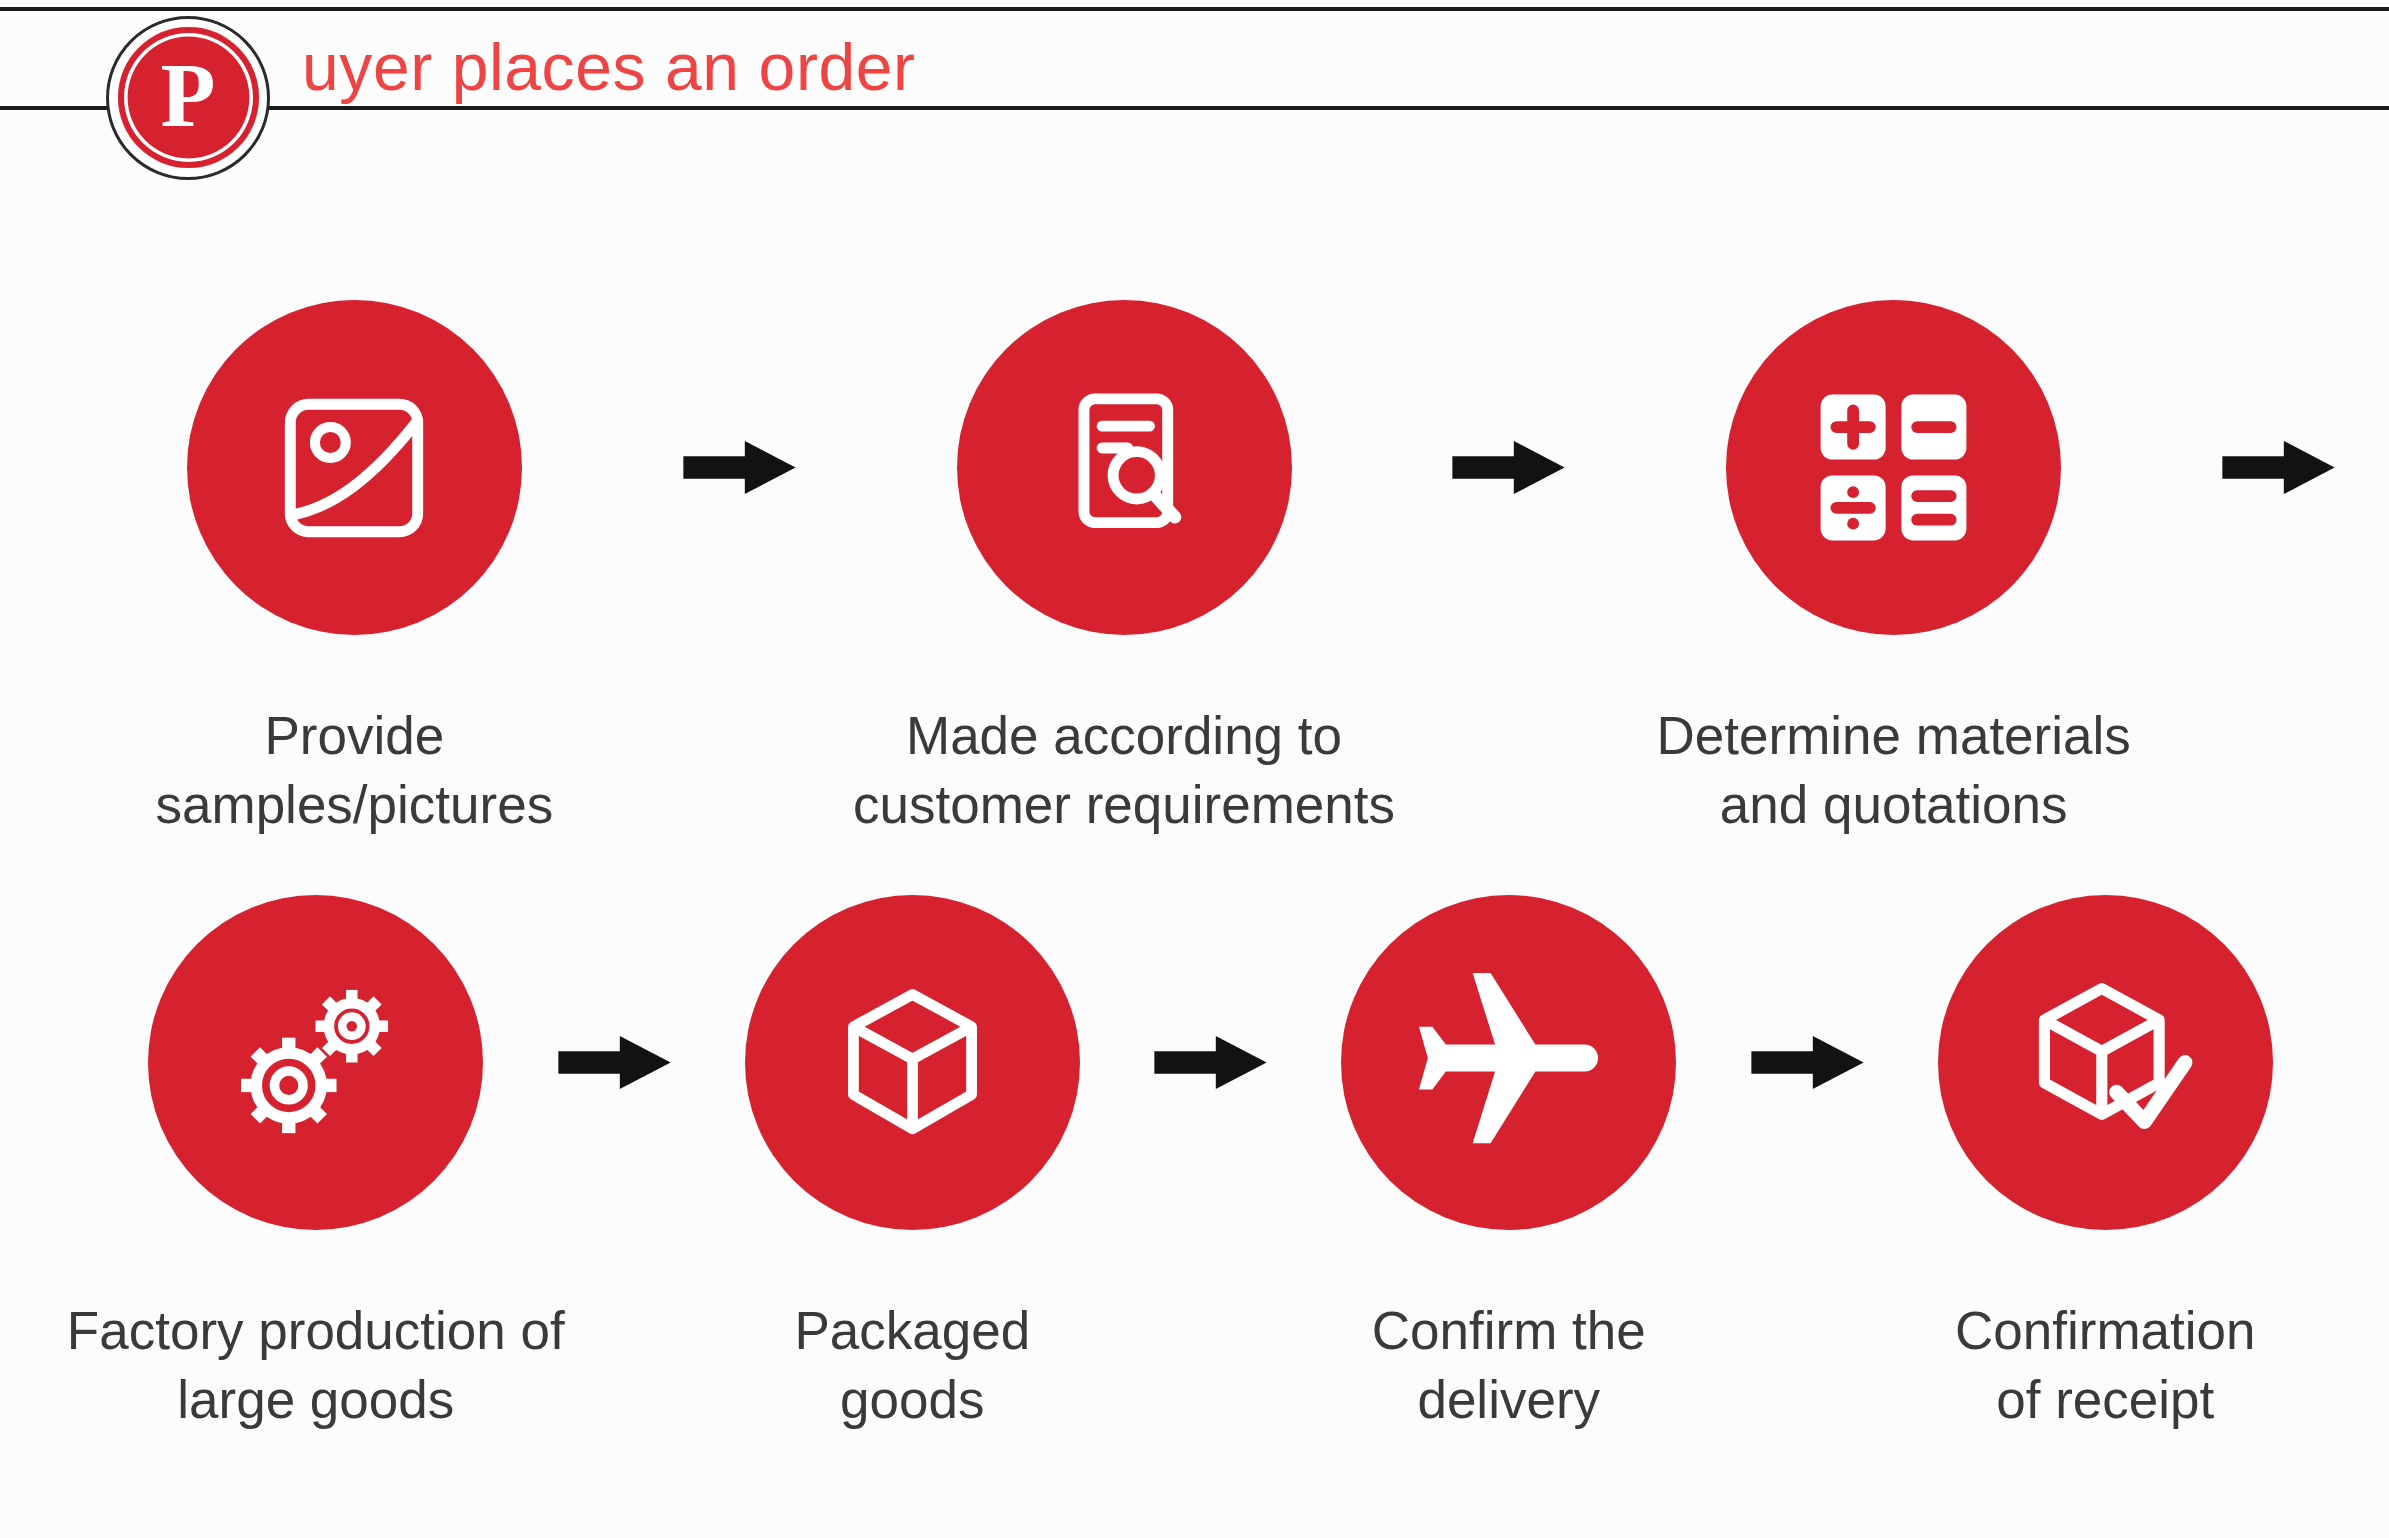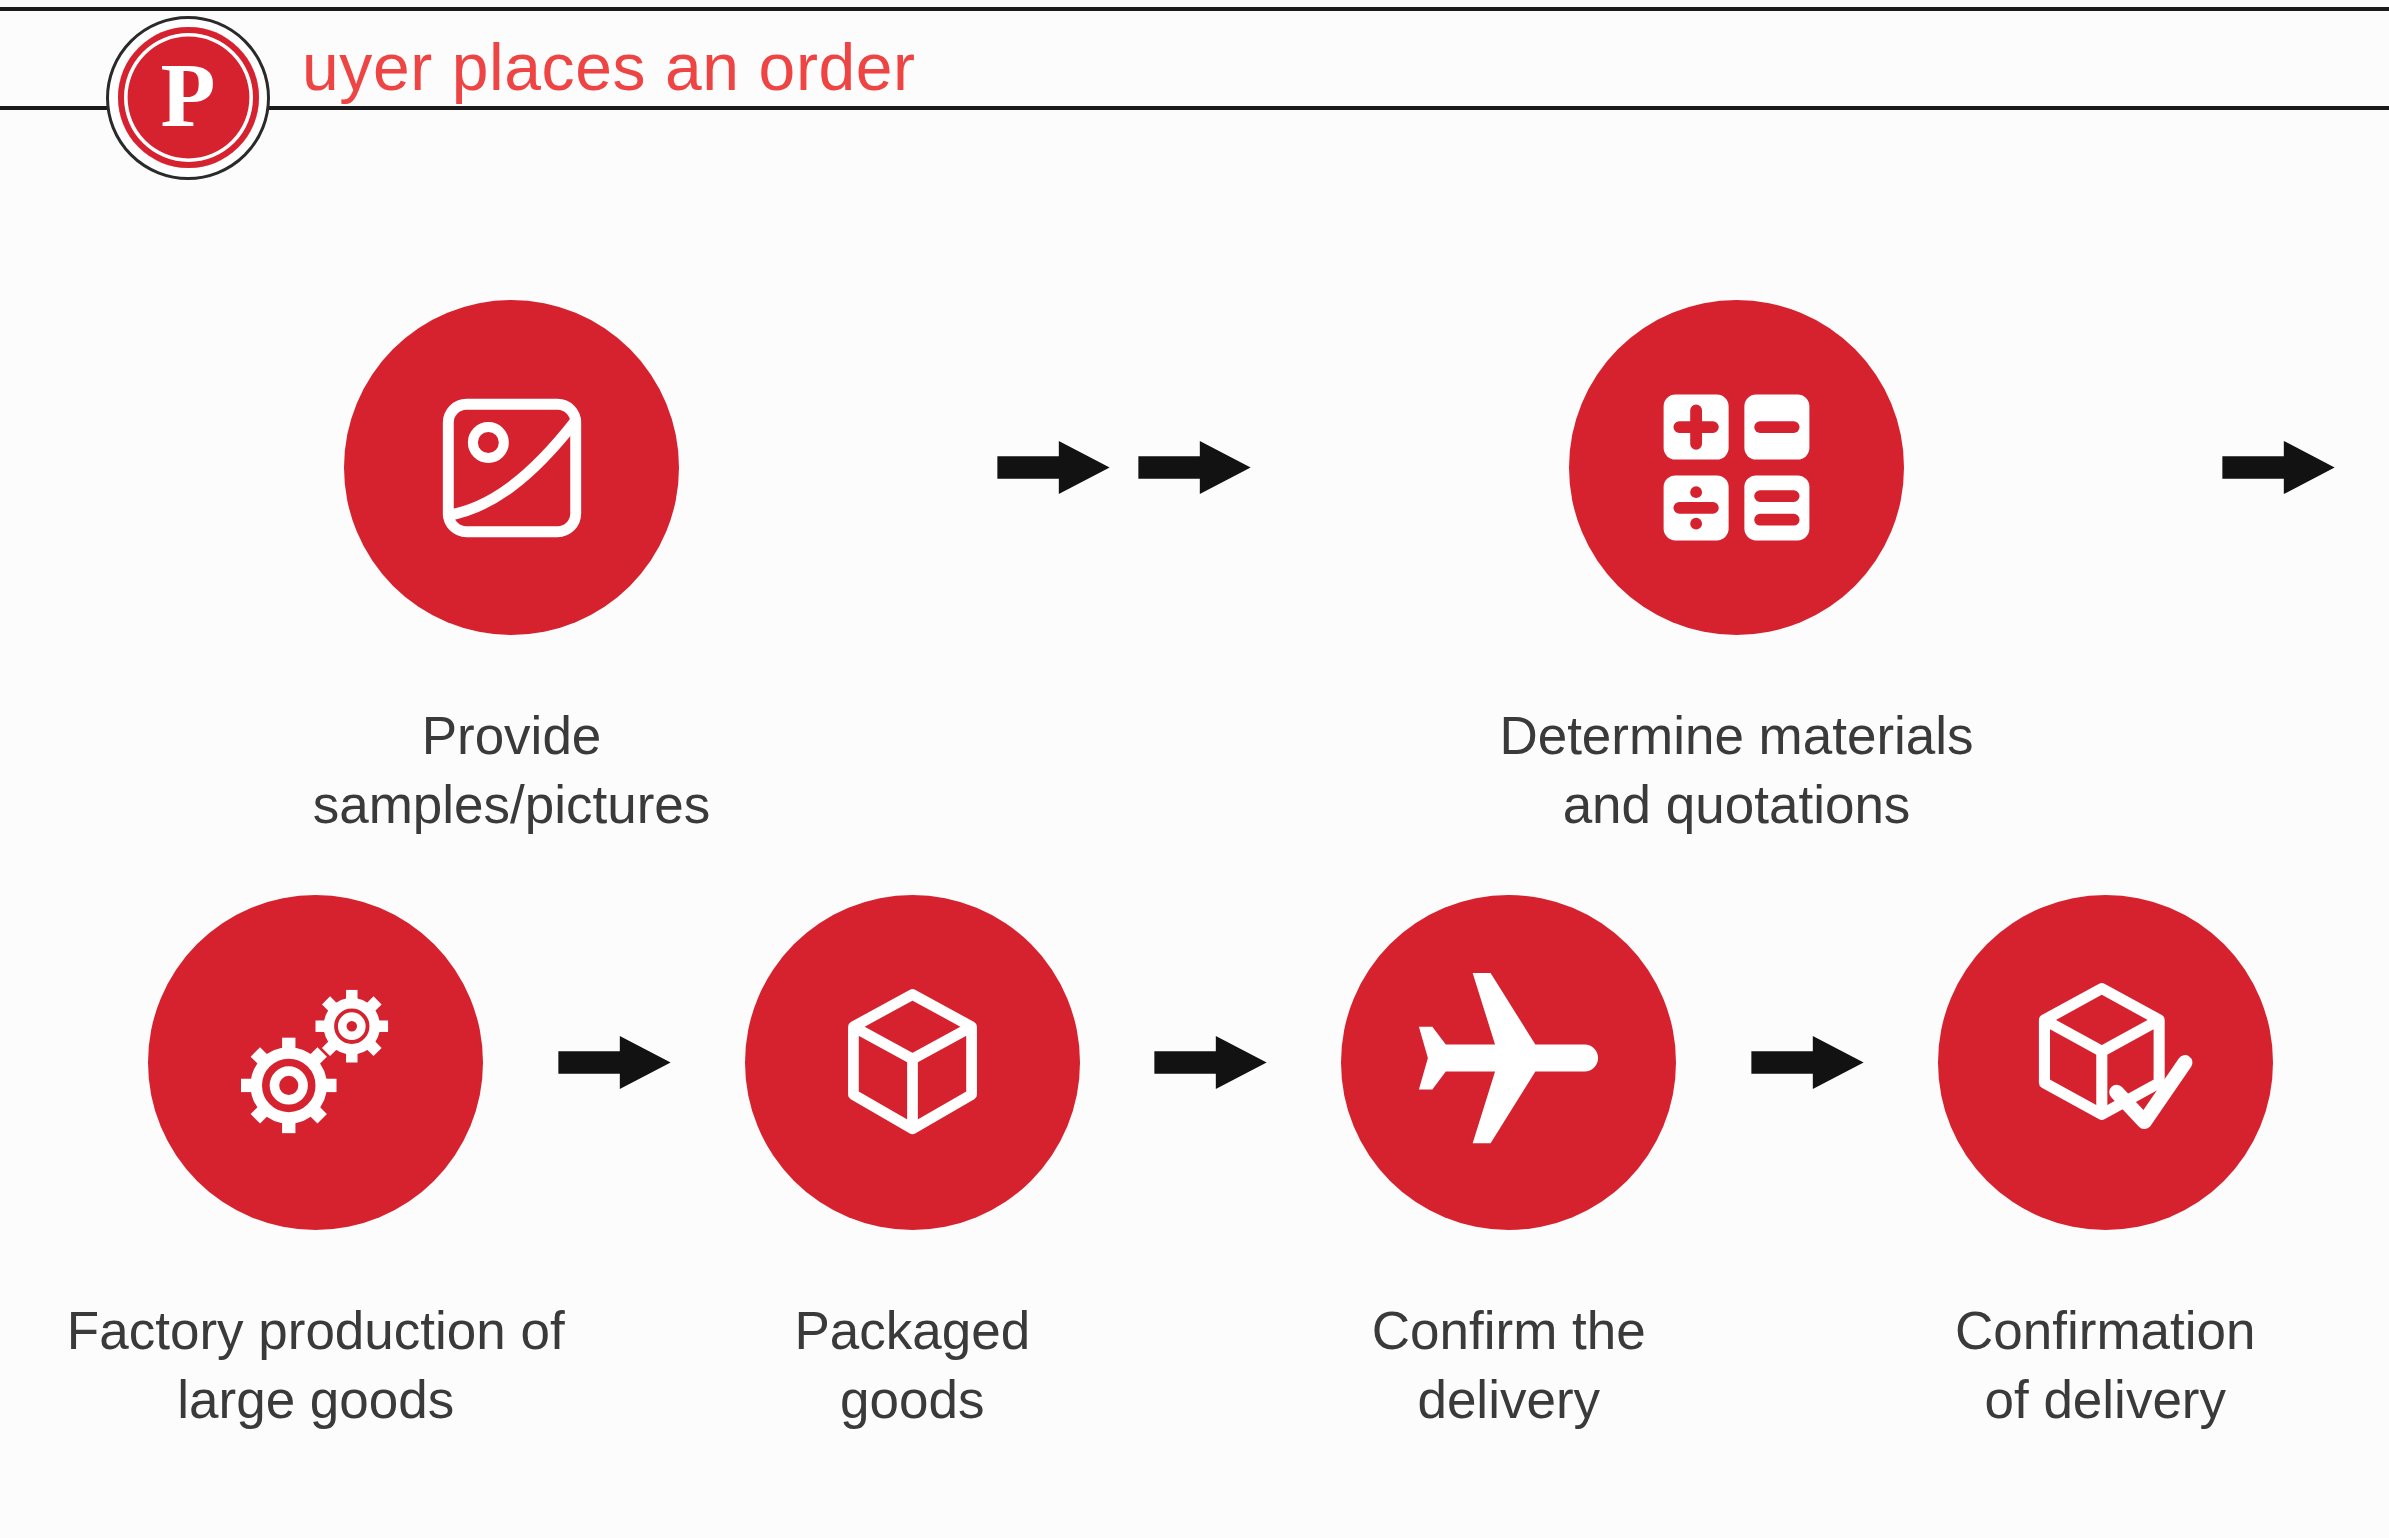--- a/index.html
+++ b/index.html
@@ -113,20 +113,33 @@
       <div class="label">Provide
 samples/pictures</div>
     </div>
 
     <div class="arrow">
       <svg viewBox="0 0 190 110">
           <path d="M0 36 H104 V10 L190 55 L104 100 V74 H0 Z" fill="#121212"></path>
         </svg>
     </div>
 
+    <div class="step">
+      <div class="circle">
+        <svg class="ic" width="182" height="182" viewBox="0 0 100 100" fill="none" stroke="#ffffff">
+          <rect x="28" y="12" width="46" height="68" rx="6" stroke-width="6"></rect>
+          <line x1="38" y1="27" x2="64" y2="27" stroke-width="6" stroke-linecap="round"></line>
+          <line x1="38" y1="39" x2="52" y2="39" stroke-width="6" stroke-linecap="round"></line>
+          <circle cx="57" cy="54" r="13" stroke-width="6"></circle>
+          <line x1="66" y1="64" x2="78" y2="77" stroke-width="7" stroke-linecap="round"></line>
+        </svg>
+      </div>
+      <div class="label">Made according to
+customer requirements</div>
+    </div>
 
     <div class="arrow">
       <svg viewBox="0 0 190 110">
           <path d="M0 36 H104 V10 L190 55 L104 100 V74 H0 Z" fill="#121212"></path>
         </svg>
     </div>
 
     <div class="step">
       <div class="circle">
         <svg class="ic" width="197" height="197" viewBox="0 0 100 100">
@@ -239,19 +252,19 @@
 
     <div class="step">
       <div class="circle">
         <svg class="ic" width="185" height="185" viewBox="0 0 100 100" fill="none" stroke="#ffffff" stroke-linejoin="round">
           <path d="M48 10 L79 27 V61 L48 78 L17 61 V27 Z" stroke-width="6"></path>
           <path d="M17 27 L48 44 L79 27 M48 44 V78" stroke-width="6"></path>
           <path d="M56 66 L71 82 L93 50" stroke-width="8" stroke-linecap="round" fill="none"></path>
         </svg>
       </div>
       <div class="label">Confirmation
-of delivery</div>
+of receipt</div>
     </div>
 
   </div>
 
 </div>
 
 
 </body></html>

